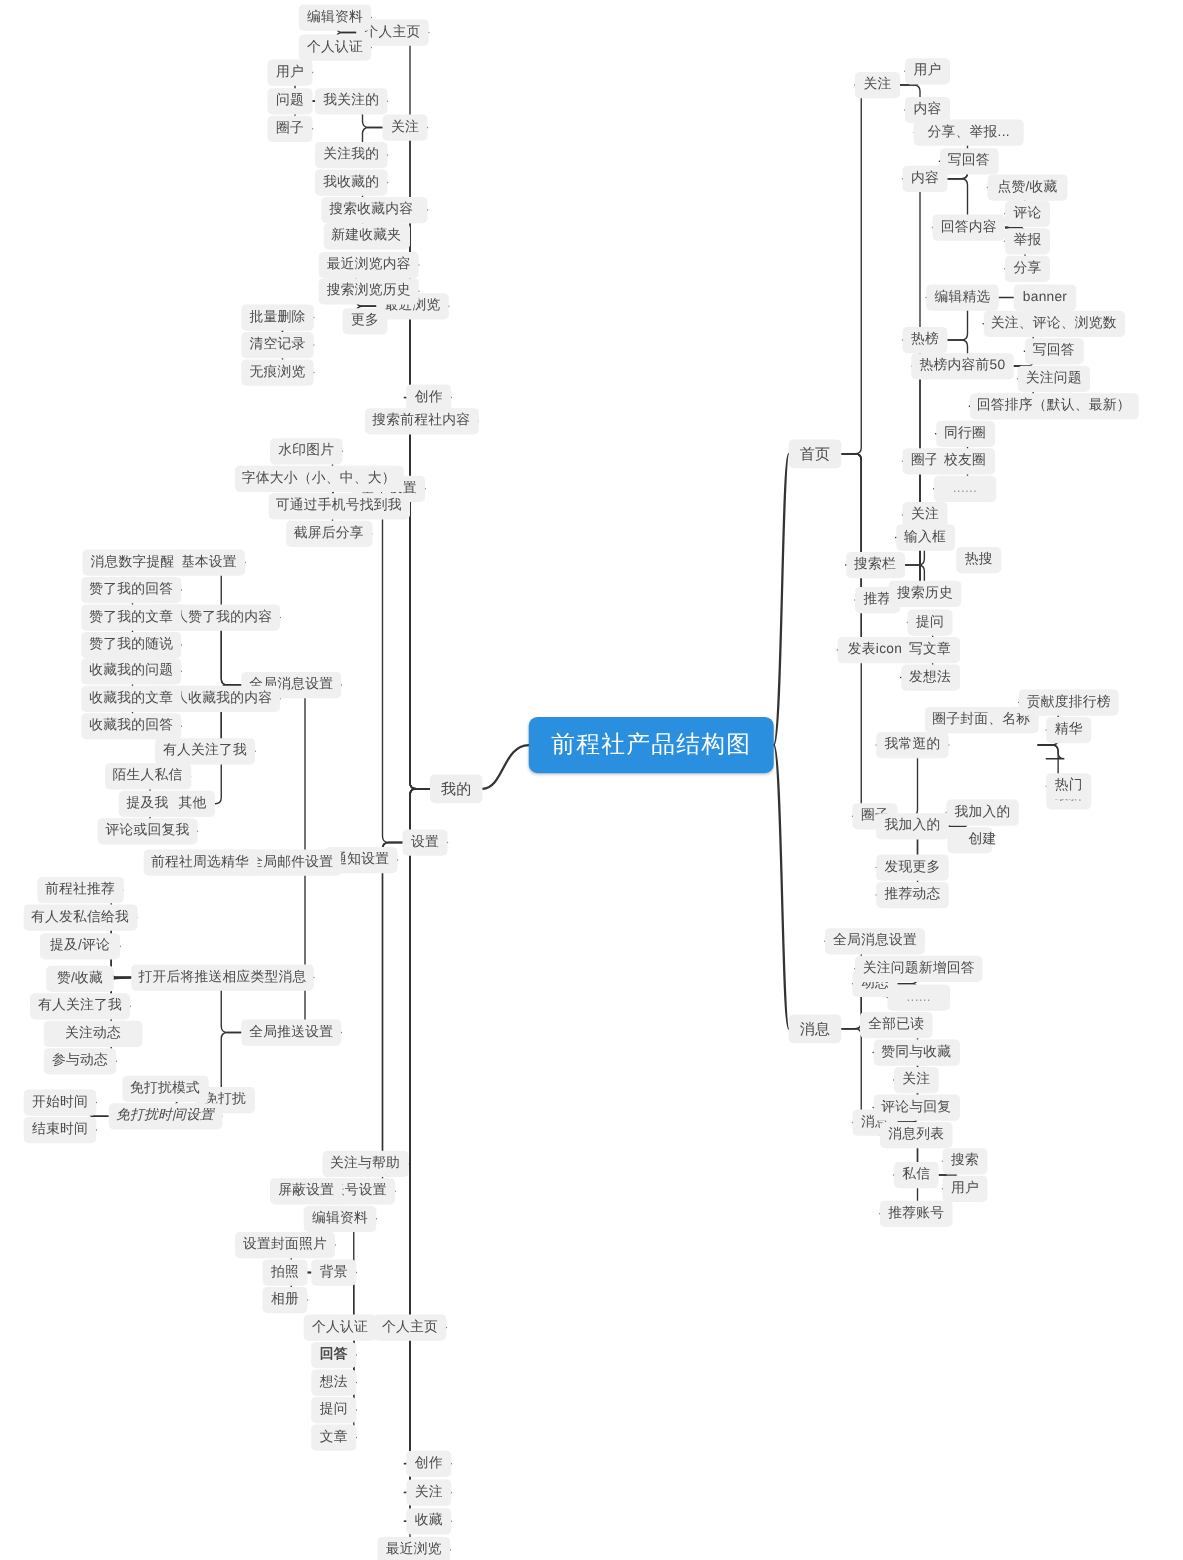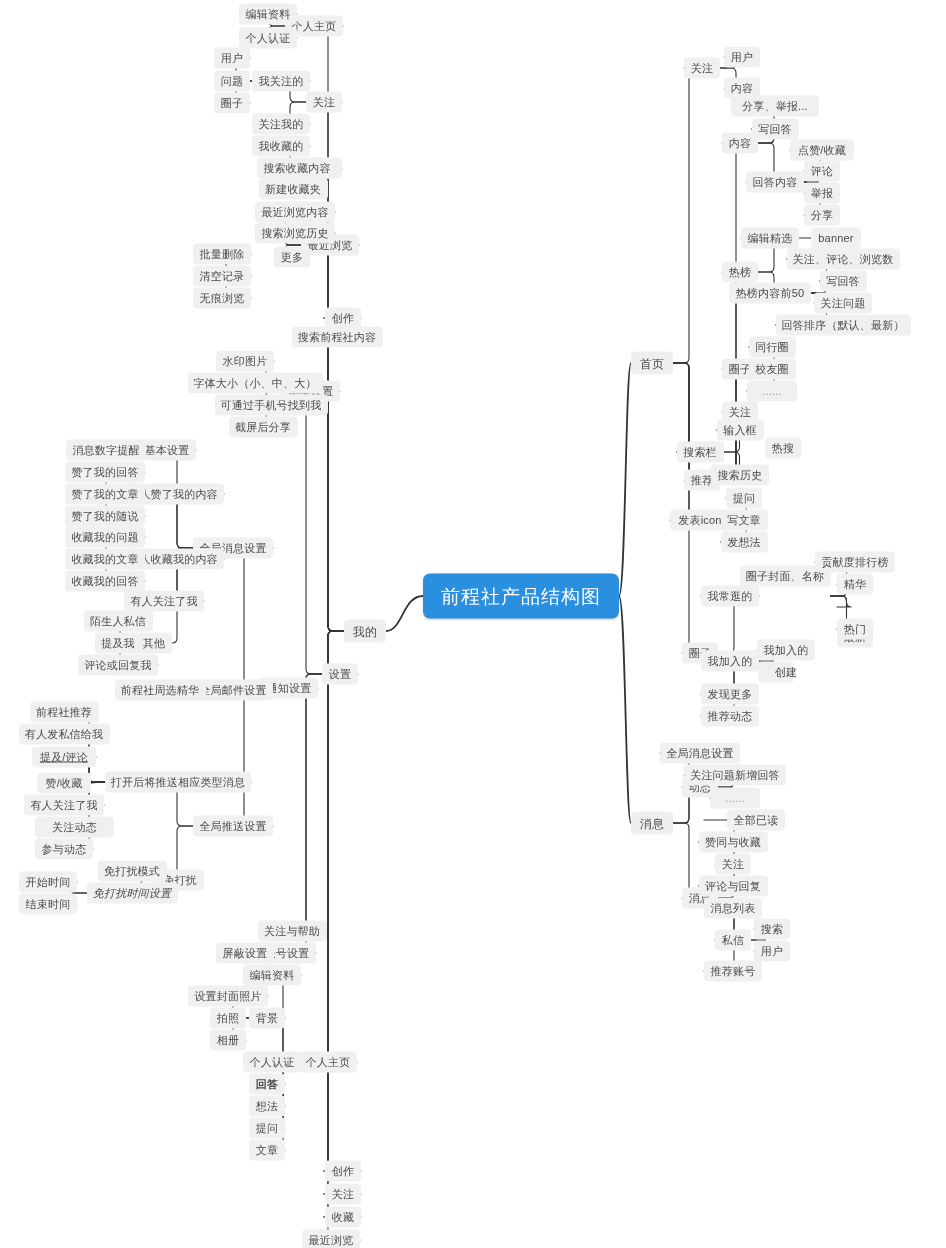--- a/index.html
+++ b/index.html
@@ -233,21 +233,21 @@
       <div class="node" style="left: 757px; top: 650px; width: 58px; height: 21px; display: flex; align-items: center; justify-content: center;">我加入的</div>
       <div class="node" style="left: 758px; top: 672px; width: 36px; height: 21px; display: flex; align-items: center; justify-content: center; padding-left: 27px;">创建</div>
       <div class="node" style="left: 701px; top: 694px; width: 58px; height: 21px; display: flex; align-items: center; justify-content: center;">发现更多</div>
       <div class="node" style="left: 701px; top: 716px; width: 58px; height: 21px; display: flex; align-items: center; justify-content: center;">推荐动态</div>
       <div class="node lvl1" style="left: 631px; top: 823px; width: 42px; height: 23px; display: flex; align-items: center; justify-content: center;">消息</div>
       <div class="node" style="left: 660px; top: 753px; width: 80px; height: 21px; display: flex; align-items: center; justify-content: center;">全局消息设置</div>
       <div class="node" style="left: 682px; top: 787px; width: 36px; height: 21px; display: flex; align-items: center; justify-content: center;">动态</div>
       <div class="node" style="left: 684px; top: 775px; width: 102px; height: 21px; display: flex; align-items: center; justify-content: center;">关注问题新增回答</div>
       <div class="node ghost" style="left: 709.85px; top: 798px; width: 50.3px; height: 21px; display: flex; align-items: center; justify-content: center;">......</div>
       <div class="node" style="left: 682px; top: 898px; width: 36px; height: 21px; display: flex; align-items: center; justify-content: center;">消息</div>
-      <div class="node" style="left: 727px; top: 820px; width: 58px; height: 21px; display: flex; align-items: center; justify-content: center;">全部已读</div>
+      <div class="node" style="left: 688px; top: 820px; width: 58px; height: 21px; display: flex; align-items: center; justify-content: center;">全部已读</div>
       <div class="node" style="left: 698.5px; top: 842px; width: 69px; height: 21px; display: flex; align-items: center; justify-content: center;">赞同与收藏</div>
       <div class="node" style="left: 715px; top: 864px; width: 36px; height: 21px; display: flex; align-items: center; justify-content: center;">关注</div>
       <div class="node" style="left: 698.5px; top: 886px; width: 69px; height: 21px; display: flex; align-items: center; justify-content: center;">评论与回复</div>
       <div class="node" style="left: 704px; top: 908px; width: 58px; height: 21px; display: flex; align-items: center; justify-content: center;">消息列表</div>
       <div class="node" style="left: 715px; top: 940px; width: 36px; height: 21px; display: flex; align-items: center; justify-content: center;">私信</div>
       <div class="node" style="left: 754px; top: 929px; width: 36px; height: 21px; display: flex; align-items: center; justify-content: center;">搜索</div>
       <div class="node" style="left: 754px; top: 951px; width: 36px; height: 21px; display: flex; align-items: center; justify-content: center;">用户</div>
       <div class="node" style="left: 704px; top: 971px; width: 58px; height: 21px; display: flex; align-items: center; justify-content: center;">推荐账号</div>
       <div class="node lvl1" style="left: 344px; top: 631px; width: 42px; height: 23px; display: flex; align-items: center; justify-content: center;">我的</div>
       <div class="node" style="left: 285px; top: 26px; width: 58px; height: 21px; display: flex; align-items: center; justify-content: center;">个人主页</div>
@@ -294,21 +294,21 @@
       <div class="node" style="left: 136px; top: 643px; width: 36px; height: 21px; display: flex; align-items: center; justify-content: center;">其他</div>
       <div class="node" style="left: 83.5px; top: 621px; width: 69px; height: 21px; display: flex; align-items: center; justify-content: center;">陌生人私信</div>
       <div class="node" style="left: 94.5px; top: 643px; width: 47px; height: 21px; display: flex; align-items: center; justify-content: center;">提及我</div>
       <div class="node" style="left: 78px; top: 665px; width: 80px; height: 21px; display: flex; align-items: center; justify-content: center;">评论或回复我</div>
       <div class="node" style="left: 193px; top: 690px; width: 80px; height: 21px; display: flex; align-items: center; justify-content: center;">全局邮件设置</div>
       <div class="node" style="left: 114.5px; top: 690px; width: 91px; height: 21px; display: flex; align-items: center; justify-content: center;">前程社周选精华</div>
       <div class="node" style="left: 193px; top: 826px; width: 80px; height: 21px; display: flex; align-items: center; justify-content: center;">全局推送设置</div>
       <div class="node" style="left: 105px; top: 782px; width: 146px; height: 21px; display: flex; align-items: center; justify-content: center;">打开后将推送相应类型消息</div>
       <div class="node" style="left: 29.5px; top: 712px; width: 69px; height: 21px; display: flex; align-items: center; justify-content: center;">前程社推荐</div>
       <div class="node" style="left: 18.5px; top: 734px; width: 91px; height: 21px; display: flex; align-items: center; justify-content: center;">有人发私信给我</div>
-      <div class="node" style="left: 31.975px; top: 757px; width: 64.05px; height: 21px; display: flex; align-items: center; justify-content: center; text-decoration: underline;">提及/评论</div>
+      <div class="node" style="left: 31.975px; top: 757px; width: 64.05px; height: 21px; display: flex; align-items: center; justify-content: center;">提及/评论</div>
       <div class="node" style="left: 37.475px; top: 783px; width: 53.05px; height: 21px; display: flex; align-items: center; justify-content: center;">赞/收藏</div>
       <div class="node" style="left: 24px; top: 805px; width: 80px; height: 21px; display: flex; align-items: center; justify-content: center;">有人关注了我</div>
       <div class="node" style="left: 35px; top: 827px; width: 79px; height: 21px; display: flex; align-items: center; justify-content: center;">关注动态</div>
       <div class="node" style="left: 35px; top: 849px; width: 58px; height: 21px; display: flex; align-items: center; justify-content: center;">参与动态</div>
       <div class="node" style="left: 156.5px; top: 880px; width: 47px; height: 21px; display: flex; align-items: center; justify-content: center;">免打扰</div>
       <div class="node" style="left: 97.5px; top: 871px; width: 69px; height: 21px; display: flex; align-items: center; justify-content: center;">免打扰模式</div>
       <div class="node" style="left: 86.5px; top: 893px; width: 91px; height: 21px; display: flex; align-items: center; justify-content: center; font-style: italic;">免打扰时间设置</div>
       <div class="node" style="left: 19px; top: 882px; width: 58px; height: 21px; display: flex; align-items: center; justify-content: center;">开始时间</div>
       <div class="node" style="left: 19px; top: 904px; width: 58px; height: 21px; display: flex; align-items: center; justify-content: center;">结束时间</div>
       <div class="node" style="left: 257.5px; top: 931px; width: 69px; height: 21px; display: flex; align-items: center; justify-content: center;">关注与帮助</div>

